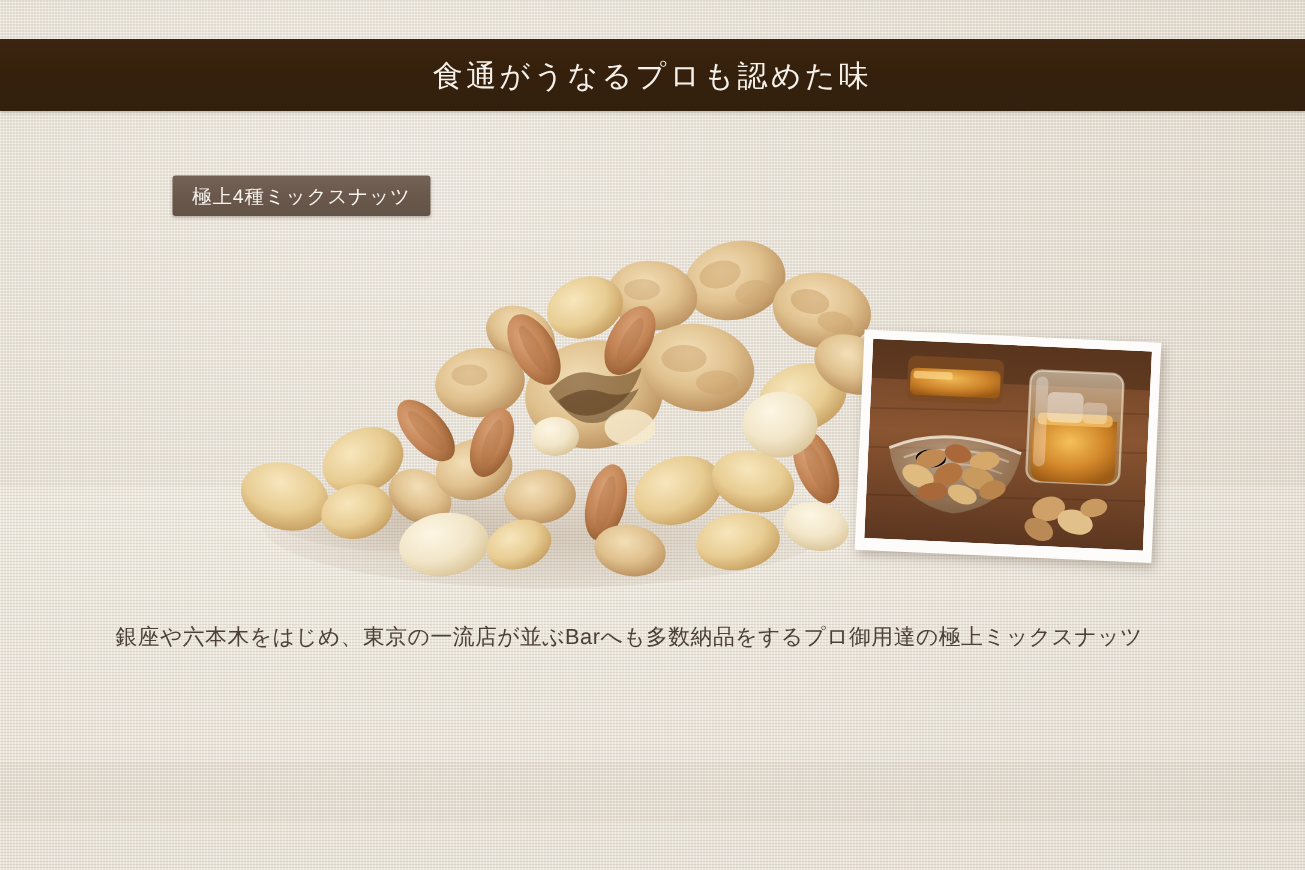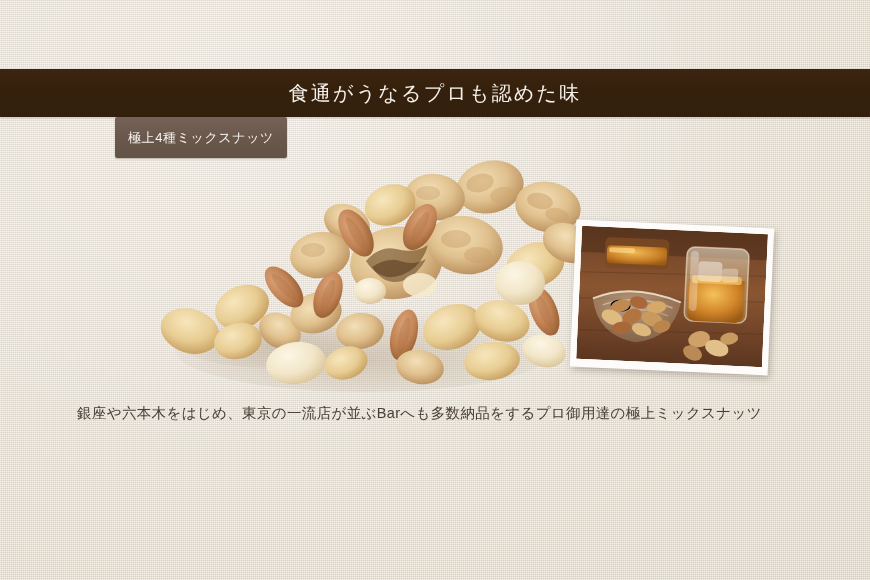--- a/index.html
+++ b/index.html
@@ -32,36 +32,35 @@
     position: absolute;
     left: 0;
     top: 26px;
     width: 870px;
     height: 48px;
     background: linear-gradient(180deg, #3b2510 0%, #35200c 45%, #32200e 100%);
     display: flex;
     align-items: center;
     justify-content: center;
     box-shadow: 0 1px 2px rgba(0,0,0,0.18);
-    margin-top: 43px;
   }
   .header-title {
     color: #f6f1ea;
     font-size: 20px;
     letter-spacing: 2.2px;
     font-weight: 500;
     white-space: nowrap;
   }
 
   
   .badge {
     position: absolute;
     left: 115px;
     top: 117px;
-    height: 41px;
+    height: 27px;
     padding: 0 13px;
     display: flex;
     align-items: center;
     background: linear-gradient(180deg, #746256 0%, #6a584c 50%, #635246 100%);
     border-radius: 2px;
     box-shadow: 0 1px 2px rgba(60,45,30,0.25);
   }
   .badge-label {
     color: #f7f3ee;
     font-size: 13px;
@@ -102,21 +101,21 @@
   .inset-inner svg { display: block; }
 
   
   .copy {
     position: absolute;
     left: 77px;
     top: 402px;
     width: 790px;
   }
   .copy p {
-    margin: 0 0 20px 0;
+    margin: 12px 0 20px 0;
     color: #4a4038;
     font-size: 14.5px;
     line-height: 1.62;
     letter-spacing: 0.35px;
   }
   .copy p:last-child { margin-bottom: 0; }
 </style>
 </head>
 <body>
 

